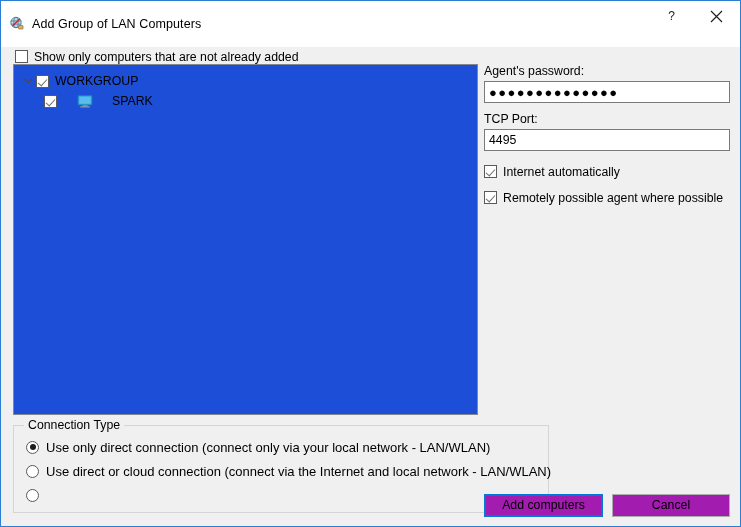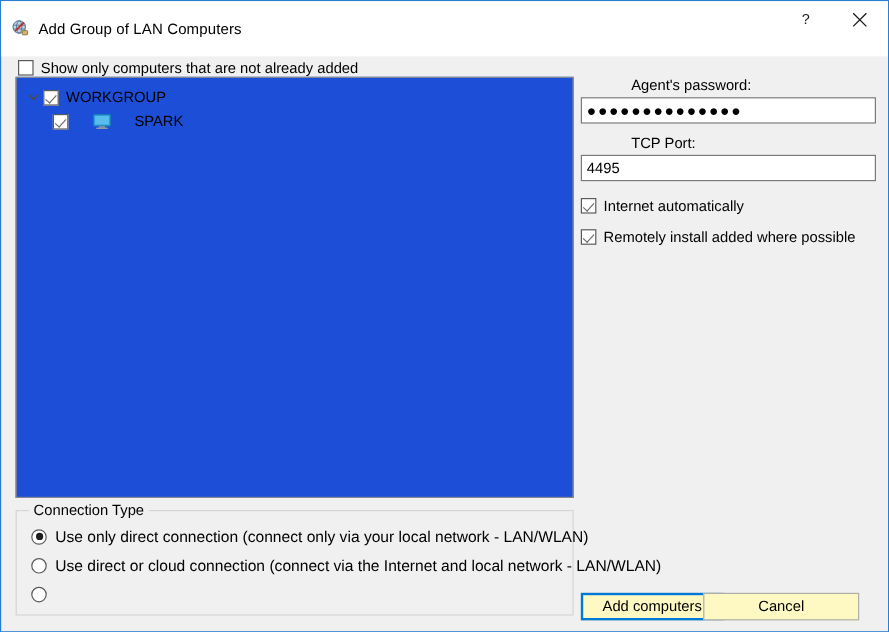--- a/index.html
+++ b/index.html
@@ -139,21 +139,20 @@
   #right-pane {
     position: absolute;
     left: 483px; top: 63px;
     width: 246px;
   }
   .field-label {
     font-size: 12.3px;
     color: #000000;
     margin-bottom: 3px;
     white-space: nowrap;
-    margin-left: 42px;
   }
   .textbox {
     box-sizing: border-box;
     width: 246px;
     height: 22px;
     border: 1px solid #7a7a7a;
     background: #ffffff;
     font-family: "Liberation Sans", sans-serif;
     font-size: 12.3px;
     color: #000000;
@@ -171,21 +170,21 @@
   .right-cb-row {
     display: flex;
     align-items: center;
     height: 19px;
   }
 
   
   #connection-group {
     position: absolute;
     left: 12px; top: 424px;
-    width: 465px; height: 88px;
+    width: 536px; height: 88px;
     box-sizing: border-box;
     border: 1px solid #d5d5d5;
   }
   #connection-group-title {
     position: absolute;
     left: 10px; top: -8px;
     background: #f0f0f0;
     padding: 0 4px;
     font-size: 12.3px;
     color: #000000;
@@ -218,39 +217,39 @@
   .radio-label {
     font-size: 13px;
     white-space: nowrap;
   }
 
   
   .dlgbtn {
     position: absolute;
     height: 23px;
     box-sizing: border-box;
-    background: #fef9c3;
+    background: #a21caf;
     border: 1px solid #adadad;
     font-family: "Liberation Sans", sans-serif;
     font-size: 12.3px;
     color: #000000;
     text-align: center;
     line-height: 21px;
     padding: 0;
     cursor: default;
   }
   #add-computers-button {
     left: 483px; top: 493px;
     width: 119px;
     border: 2px solid #0078d7;
     line-height: 19px;
   }
   #cancel-button {
-    left: 585px; top: 493px;
-    width: 130px;
+    left: 611px; top: 493px;
+    width: 118px;
   }
 </style>
 </head>
 <body>
 
 <div id="window">
 
   <div id="titlebar">
     <span id="title-icon">
       <svg width="16" height="16" viewBox="0 0 16 16">
@@ -325,21 +324,21 @@
 
     <div class="right-cb-row">
       <span class="cb checked"></span>
       <span class="cb-label">Internet automatically</span>
     </div>
 
     <div style="height:7px"></div>
 
     <div class="right-cb-row">
       <span class="cb checked"></span>
-      <span class="cb-label">Remotely install added where possible</span>
+      <span class="cb-label">Remotely possible agent where possible</span>
     </div>
 
   </div>
 
   <div id="connection-group">
     <span id="connection-group-title">Connection Type</span>
 
     <div id="radios">
       <div class="radio-row">
         <span class="radio selected"></span>

